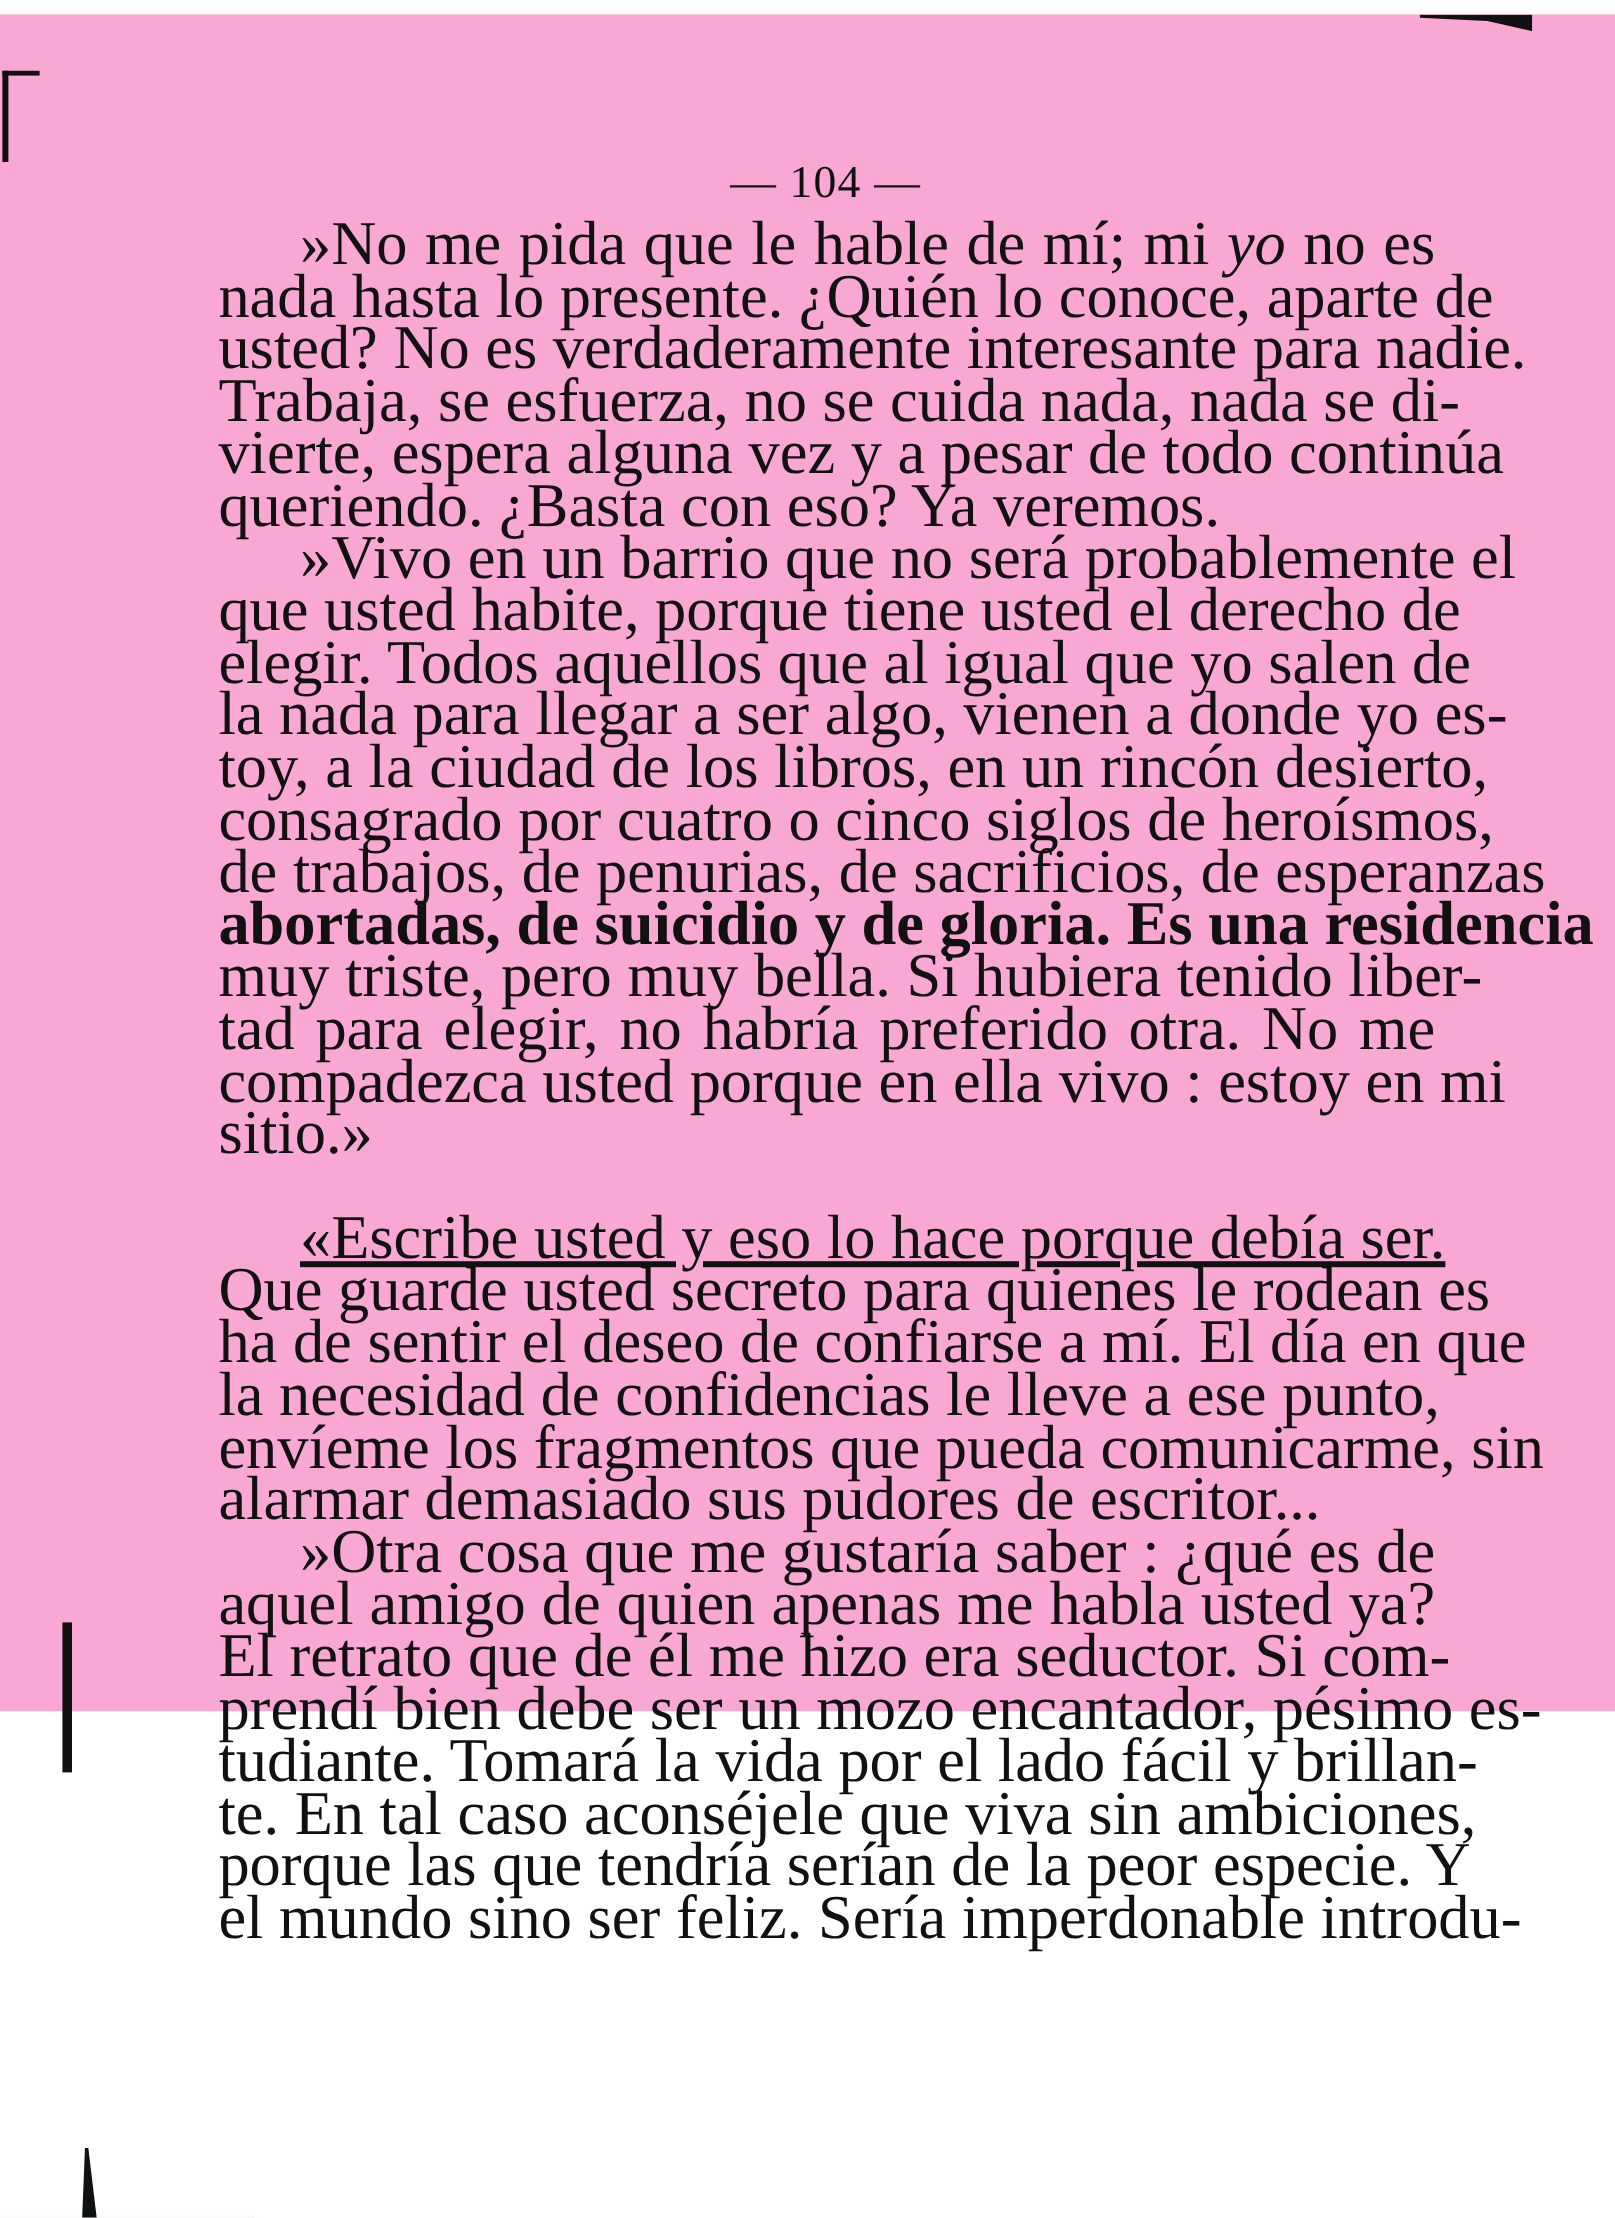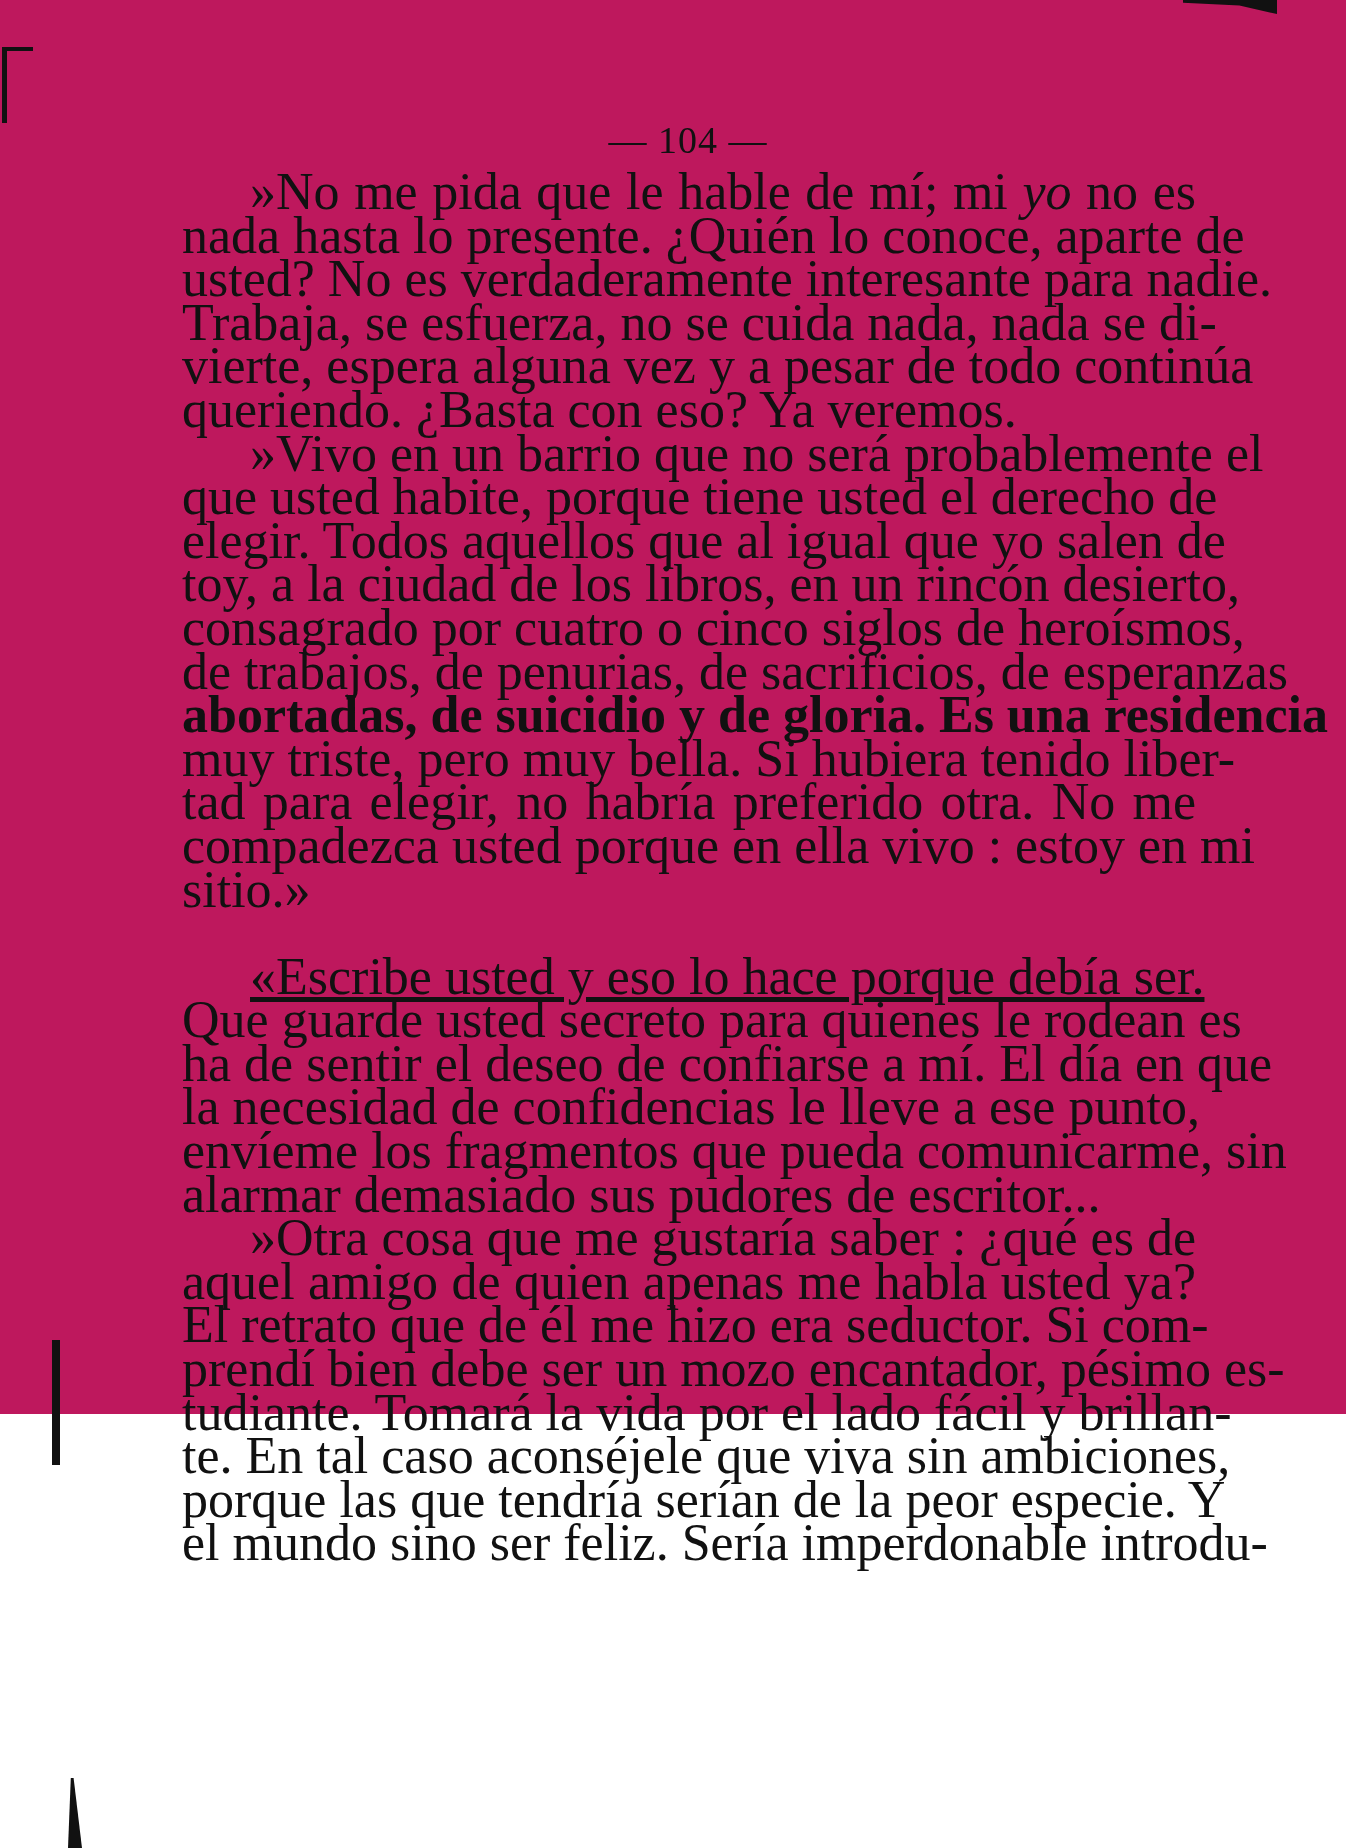--- a/index.html
+++ b/index.html
@@ -1,17 +1,17 @@
 <!DOCTYPE html>
 <html><head>
 <meta charset="utf-8">
 <style>
   html, body { margin: 0; padding: 0; background: #ffffff; }
   body { width: 1346px; height: 1848px; position: relative; overflow: hidden; }
-  .page { position: absolute; left: 0; top: 0; width: 1346px; height: 1414px; background: #be185d; }
+  .page { position: absolute; left: 0; top: 12px; width: 1346px; height: 1414px; background: #f9a8d4; }
   .page-number {
     position: absolute; left: 0; width: 1376px; top: 118px;
     text-align: center;
     font-family: "Liberation Serif", "DejaVu Serif", serif;
     font-size: 38px; color: #111; letter-spacing: 1px;
   }
   .body-text {
     position: absolute; left: 182px; top: 170px; width: 1014px;
     font-family: "Liberation Serif", "DejaVu Serif", serif;
     font-size: 52px; line-height: 43.6px; color: #111;
@@ -55,20 +55,21 @@
       <span class="line" style="white-space: nowrap;">usted? No es verdaderamente interesante para nadie.</span>
       <span class="line" style="white-space: nowrap;">Trabaja, se esfuerza, no se cuida nada, nada se di-</span>
       <span class="line" style="white-space: nowrap;">vierte, espera alguna vez y a pesar de todo continúa</span>
       <span class="line last" style="white-space: nowrap;">queriendo. ¿Basta con eso? Ya veremos.</span>
     </div>
 
     <div>
       <span class="line indent" style="white-space: nowrap;">»Vivo en un barrio que no será probablemente el</span>
       <span class="line" style="white-space: nowrap;">que usted habite, porque tiene usted el derecho de</span>
       <span class="line" style="white-space: nowrap;">elegir. Todos aquellos que al igual que yo salen de</span>
+      <span class="line" style="white-space: nowrap;">la nada para llegar a ser algo, vienen a donde yo es-</span>
       <span class="line" style="white-space: nowrap;">toy, a la ciudad de los libros, en un rincón desierto,</span>
       <span class="line" style="white-space: nowrap;">consagrado por cuatro o cinco siglos de heroísmos,</span>
       <span class="line" style="white-space: nowrap;">de trabajos, de penurias, de sacrificios, de esperanzas</span>
       <span class="line" style="white-space: nowrap; font-weight: bold;">abortadas, de suicidio y de gloria. Es una residencia</span>
       <span class="line" style="white-space: nowrap;">muy triste, pero muy bella. Si hubiera tenido liber-</span>
       <span class="line" style="white-space: nowrap;">tad para elegir, no habría preferido otra. No me</span>
       <span class="line" style="white-space: nowrap;">compadezca usted porque en ella vivo : estoy en mi</span>
       <span class="line last" style="white-space: nowrap;">sitio.»</span>
     </div>
     <span class="blank"></span>

